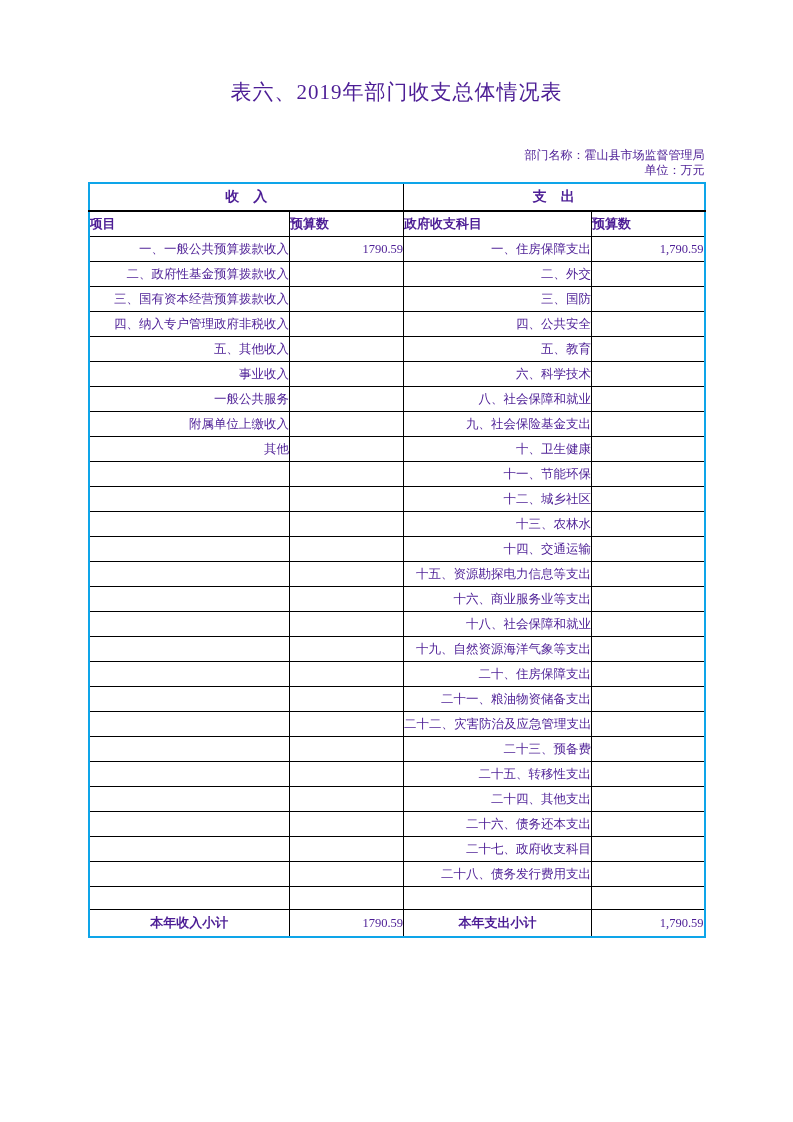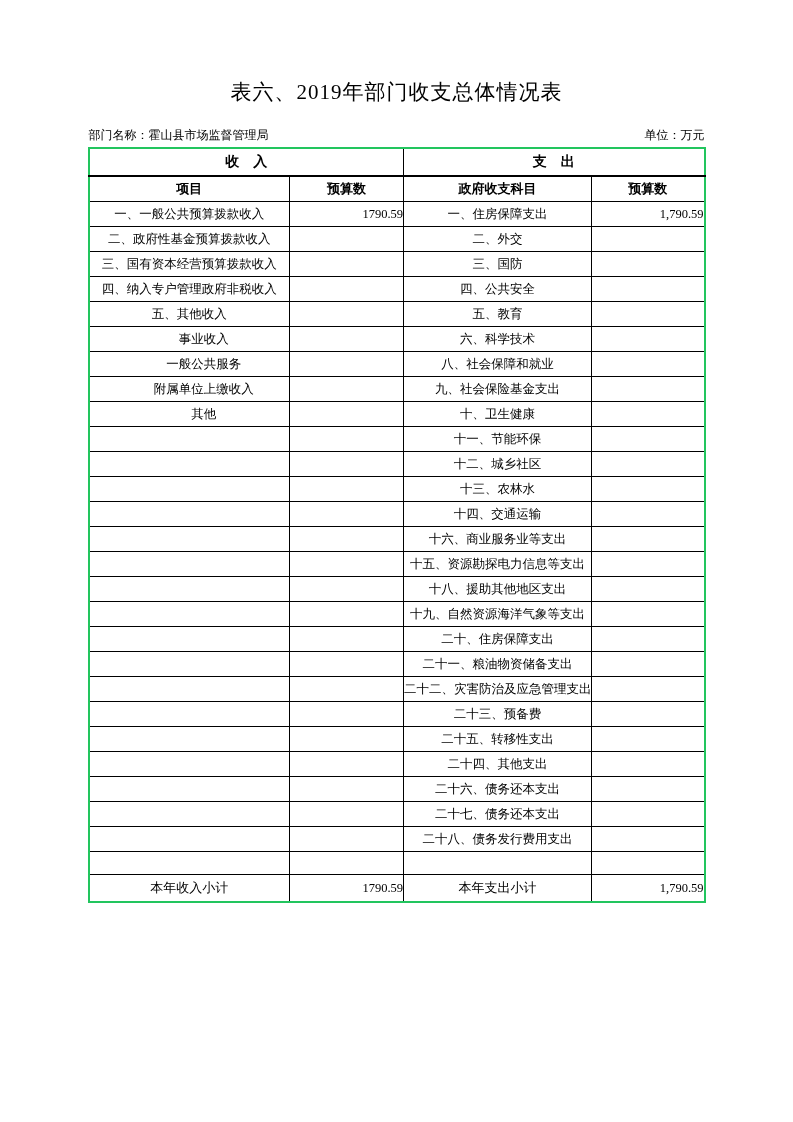--- a/index.html
+++ b/index.html
@@ -1,81 +1,82 @@
 <!DOCTYPE html>
 <html><head>
 <meta charset="utf-8">
 <style>
   html, body { margin: 0; padding: 0; background: #ffffff; }
   .page {
     position: relative;
     width: 793px;
     height: 1122px;
     background: #ffffff;
-    color: #000000;
+    color: #4c1d95;
     font-family: "Liberation Serif", "DejaVu Serif", serif;
     overflow: hidden;
     margin: 0 auto;
   }
   .doc-title {
     padding-top: 80px;
     text-align: center;
     font-size: 21px;
     font-weight: normal;
     letter-spacing: 1px;
     line-height: 24px;
   }
   .meta-row {
     width: 616px;
-    margin: 24px auto 4px auto;
+    margin: 44px auto 4px auto;
     display: flex;
     justify-content: space-between;
     align-items: flex-end;
     font-size: 12px;
     line-height: 15px;
+    flex-direction: column;
   }
   table.budget {
     width: 616px;
     margin: 0 auto;
     border-collapse: collapse;
     table-layout: fixed;
-    border: 2px solid #22c55e;
+    border: 2px solid #0ea5e9;
   }
   table.budget td {
     border: 1px solid #000000;
     overflow: hidden;
     white-space: nowrap;
     font-size: 12.5px;
     padding: 0;
     vertical-align: middle;
   }
   tr.section-header td {
     height: 26px;
     font-size: 14px;
     font-weight: bold;
     text-align: center;
     border-bottom: 2px solid #000000;
   }
   tr.col-header td {
     height: 24px;
     font-size: 13px;
     font-weight: bold;
-    text-align: center;
+    text-align: left;
     margin-left: 36px;
   }
   tr.data-row td { height: 24px; }
-  td.label-cell { text-align: center; padding-left: 5px; }
+  td.label-cell { text-align: right; padding-left: 5px; }
   td.label-cell.indent { padding-left: 29px; }
   td.value-cell { text-align: right; padding-right: 8px; font-family: Liberation Serif, serif; }
   td.mid-divider { border-right: 2px solid #000000; }
   tr.spacer-row td { height: 22px; }
   tr.subtotal-row td { height: 26px; }
   tr.subtotal-row td.label-cell {
     text-align: center;
-    font-weight: normal;
+    font-weight: bold;
     font-size: 13px;
     padding-left: 0;
   }
 </style>
 </head>
 <body>
 
 <div class="page">
 
   <div class="doc-title">表六、2019年部门收支总体情况表</div>
@@ -178,33 +179,33 @@
         </tr>
         <tr class="data-row">
           <td class="label-cell"></td>
           <td class="value-cell mid-divider"></td>
           <td class="label-cell">十四、交通运输</td>
           <td class="value-cell"></td>
         </tr>
         <tr class="data-row">
           <td class="label-cell"></td>
           <td class="value-cell mid-divider"></td>
+          <td class="label-cell">十五、资源勘探电力信息等支出</td>
+          <td class="value-cell"></td>
+        </tr>
+        <tr class="data-row">
+          <td class="label-cell"></td>
+          <td class="value-cell mid-divider"></td>
           <td class="label-cell">十六、商业服务业等支出</td>
           <td class="value-cell"></td>
         </tr>
         <tr class="data-row">
           <td class="label-cell"></td>
           <td class="value-cell mid-divider"></td>
-          <td class="label-cell">十五、资源勘探电力信息等支出</td>
-          <td class="value-cell"></td>
-        </tr>
-        <tr class="data-row">
-          <td class="label-cell"></td>
-          <td class="value-cell mid-divider"></td>
-          <td class="label-cell">十八、援助其他地区支出</td>
+          <td class="label-cell">十八、社会保障和就业</td>
           <td class="value-cell"></td>
         </tr>
         <tr class="data-row">
           <td class="label-cell"></td>
           <td class="value-cell mid-divider"></td>
           <td class="label-cell">十九、自然资源海洋气象等支出</td>
           <td class="value-cell"></td>
         </tr>
         <tr class="data-row">
           <td class="label-cell"></td>
@@ -244,21 +245,21 @@
         </tr>
         <tr class="data-row">
           <td class="label-cell"></td>
           <td class="value-cell mid-divider"></td>
           <td class="label-cell">二十六、债务还本支出</td>
           <td class="value-cell"></td>
         </tr>
         <tr class="data-row">
           <td class="label-cell"></td>
           <td class="value-cell mid-divider"></td>
-          <td class="label-cell">二十七、债务还本支出</td>
+          <td class="label-cell">二十七、政府收支科目</td>
           <td class="value-cell"></td>
         </tr>
         <tr class="data-row">
           <td class="label-cell"></td>
           <td class="value-cell mid-divider"></td>
           <td class="label-cell">二十八、债务发行费用支出</td>
           <td class="value-cell"></td>
         </tr>
         <tr class="spacer-row">
         <td class="label-cell"></td>

